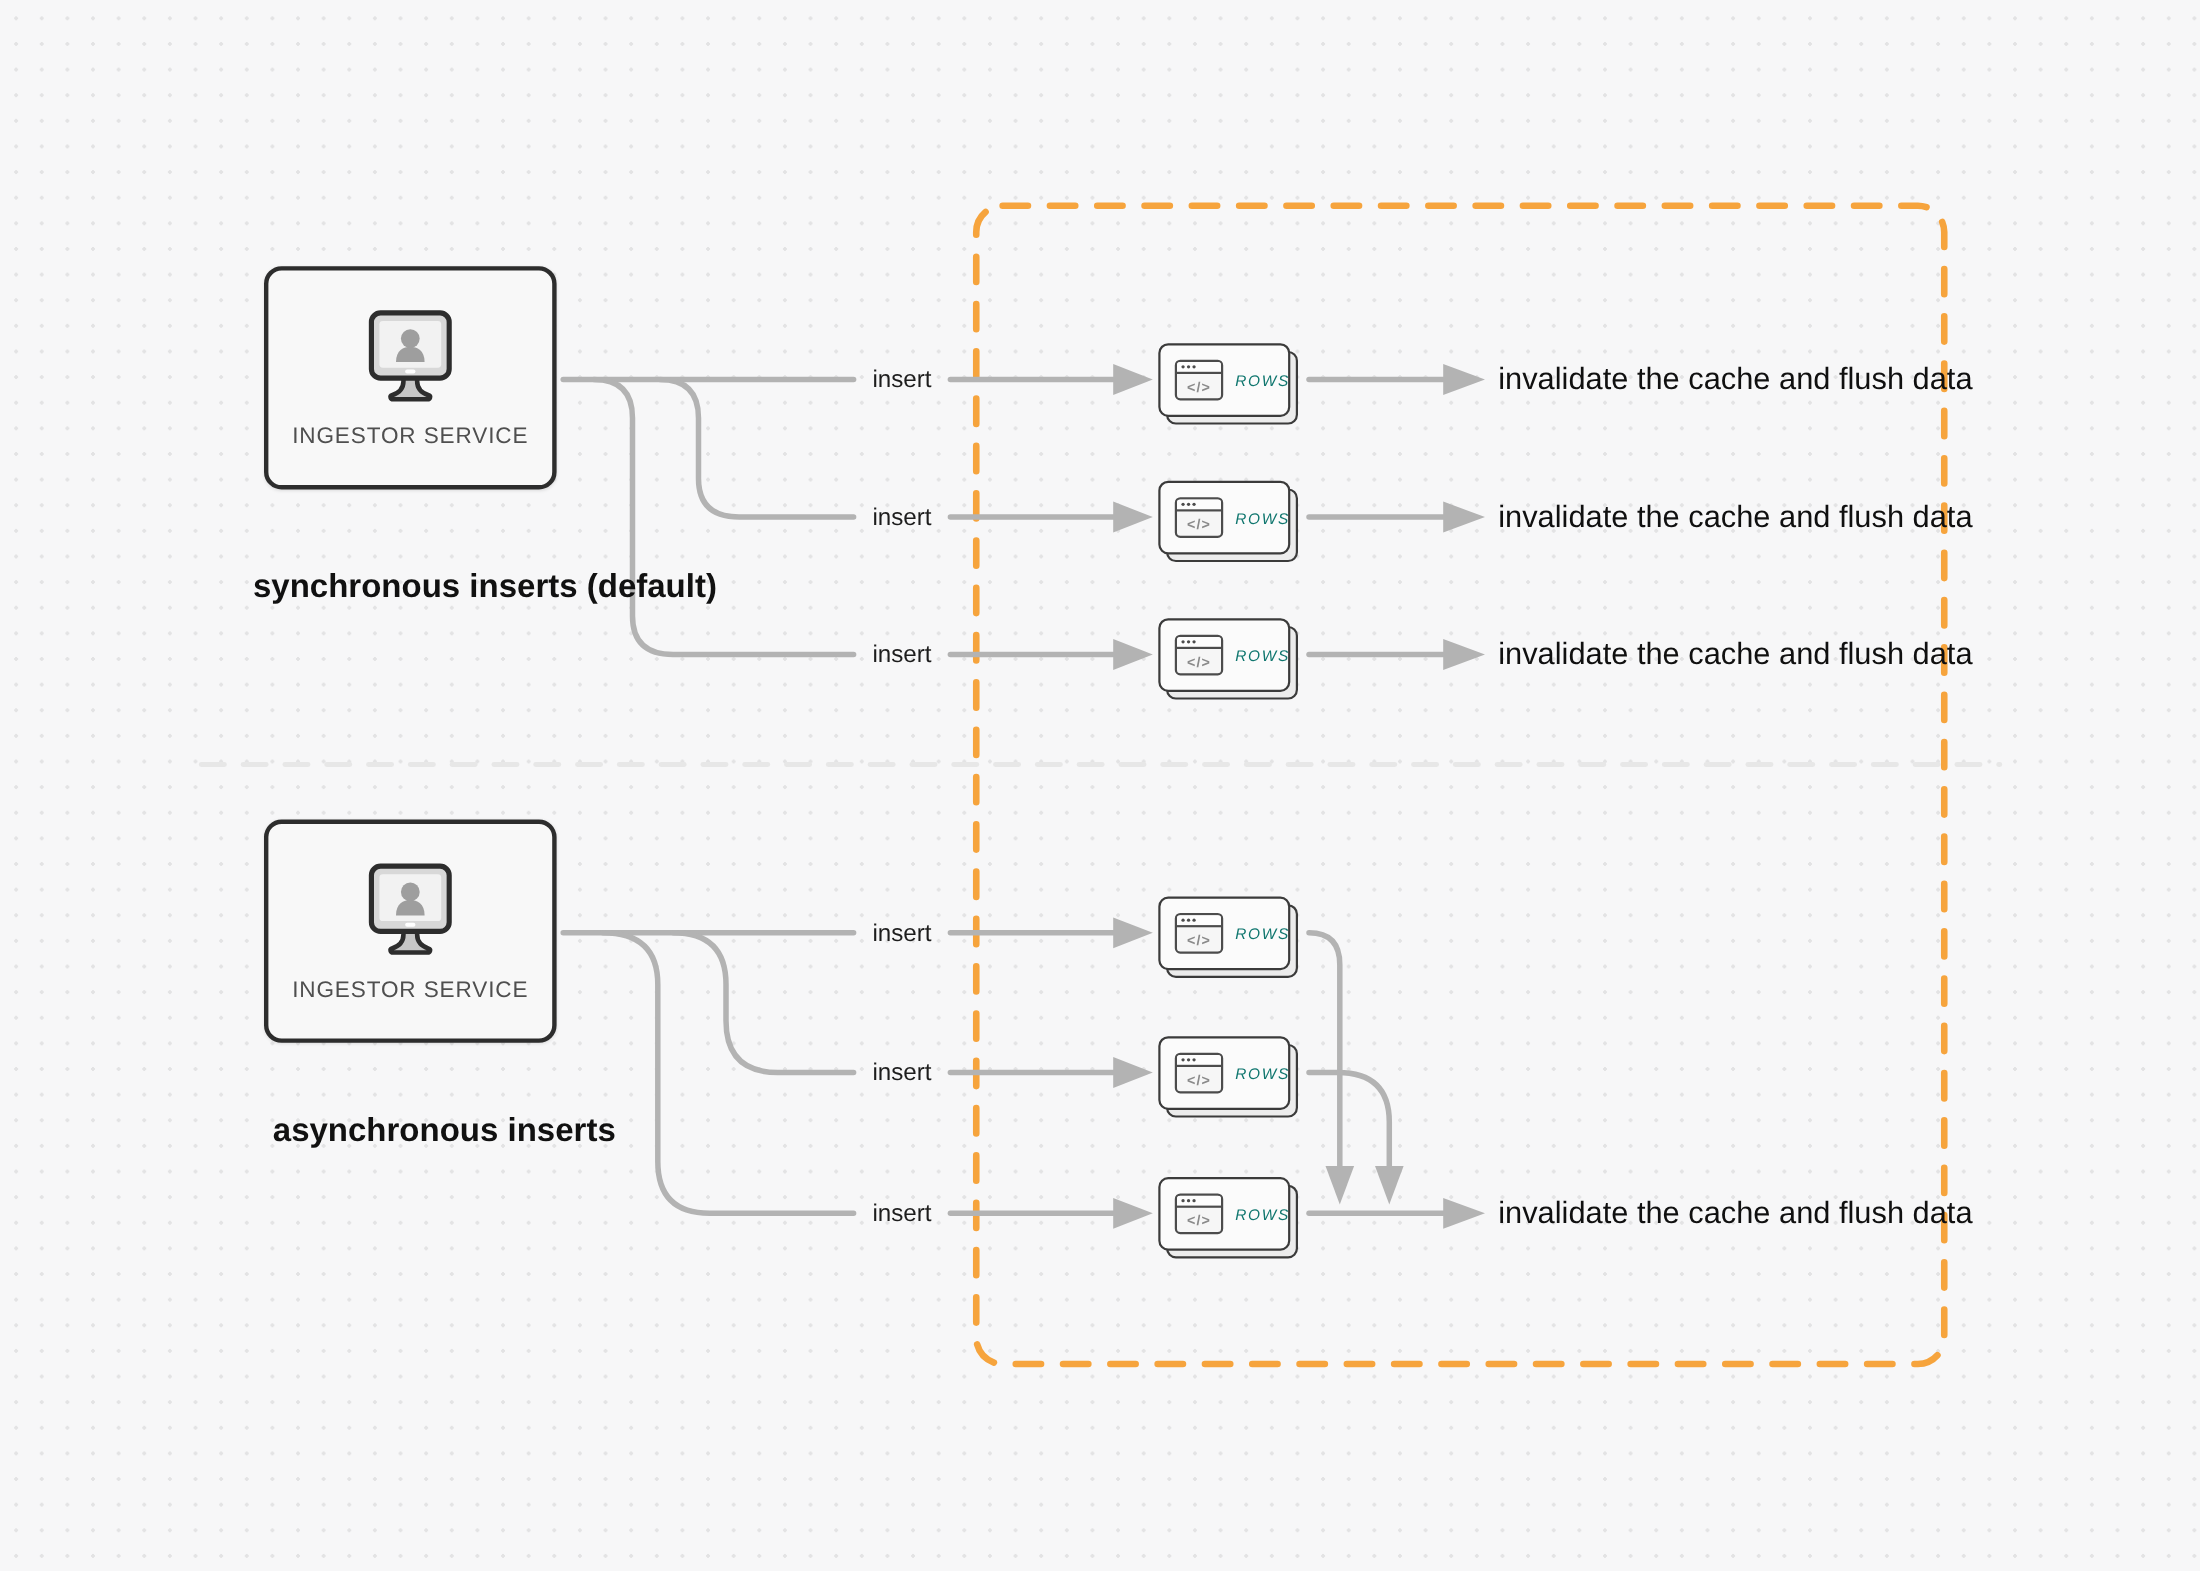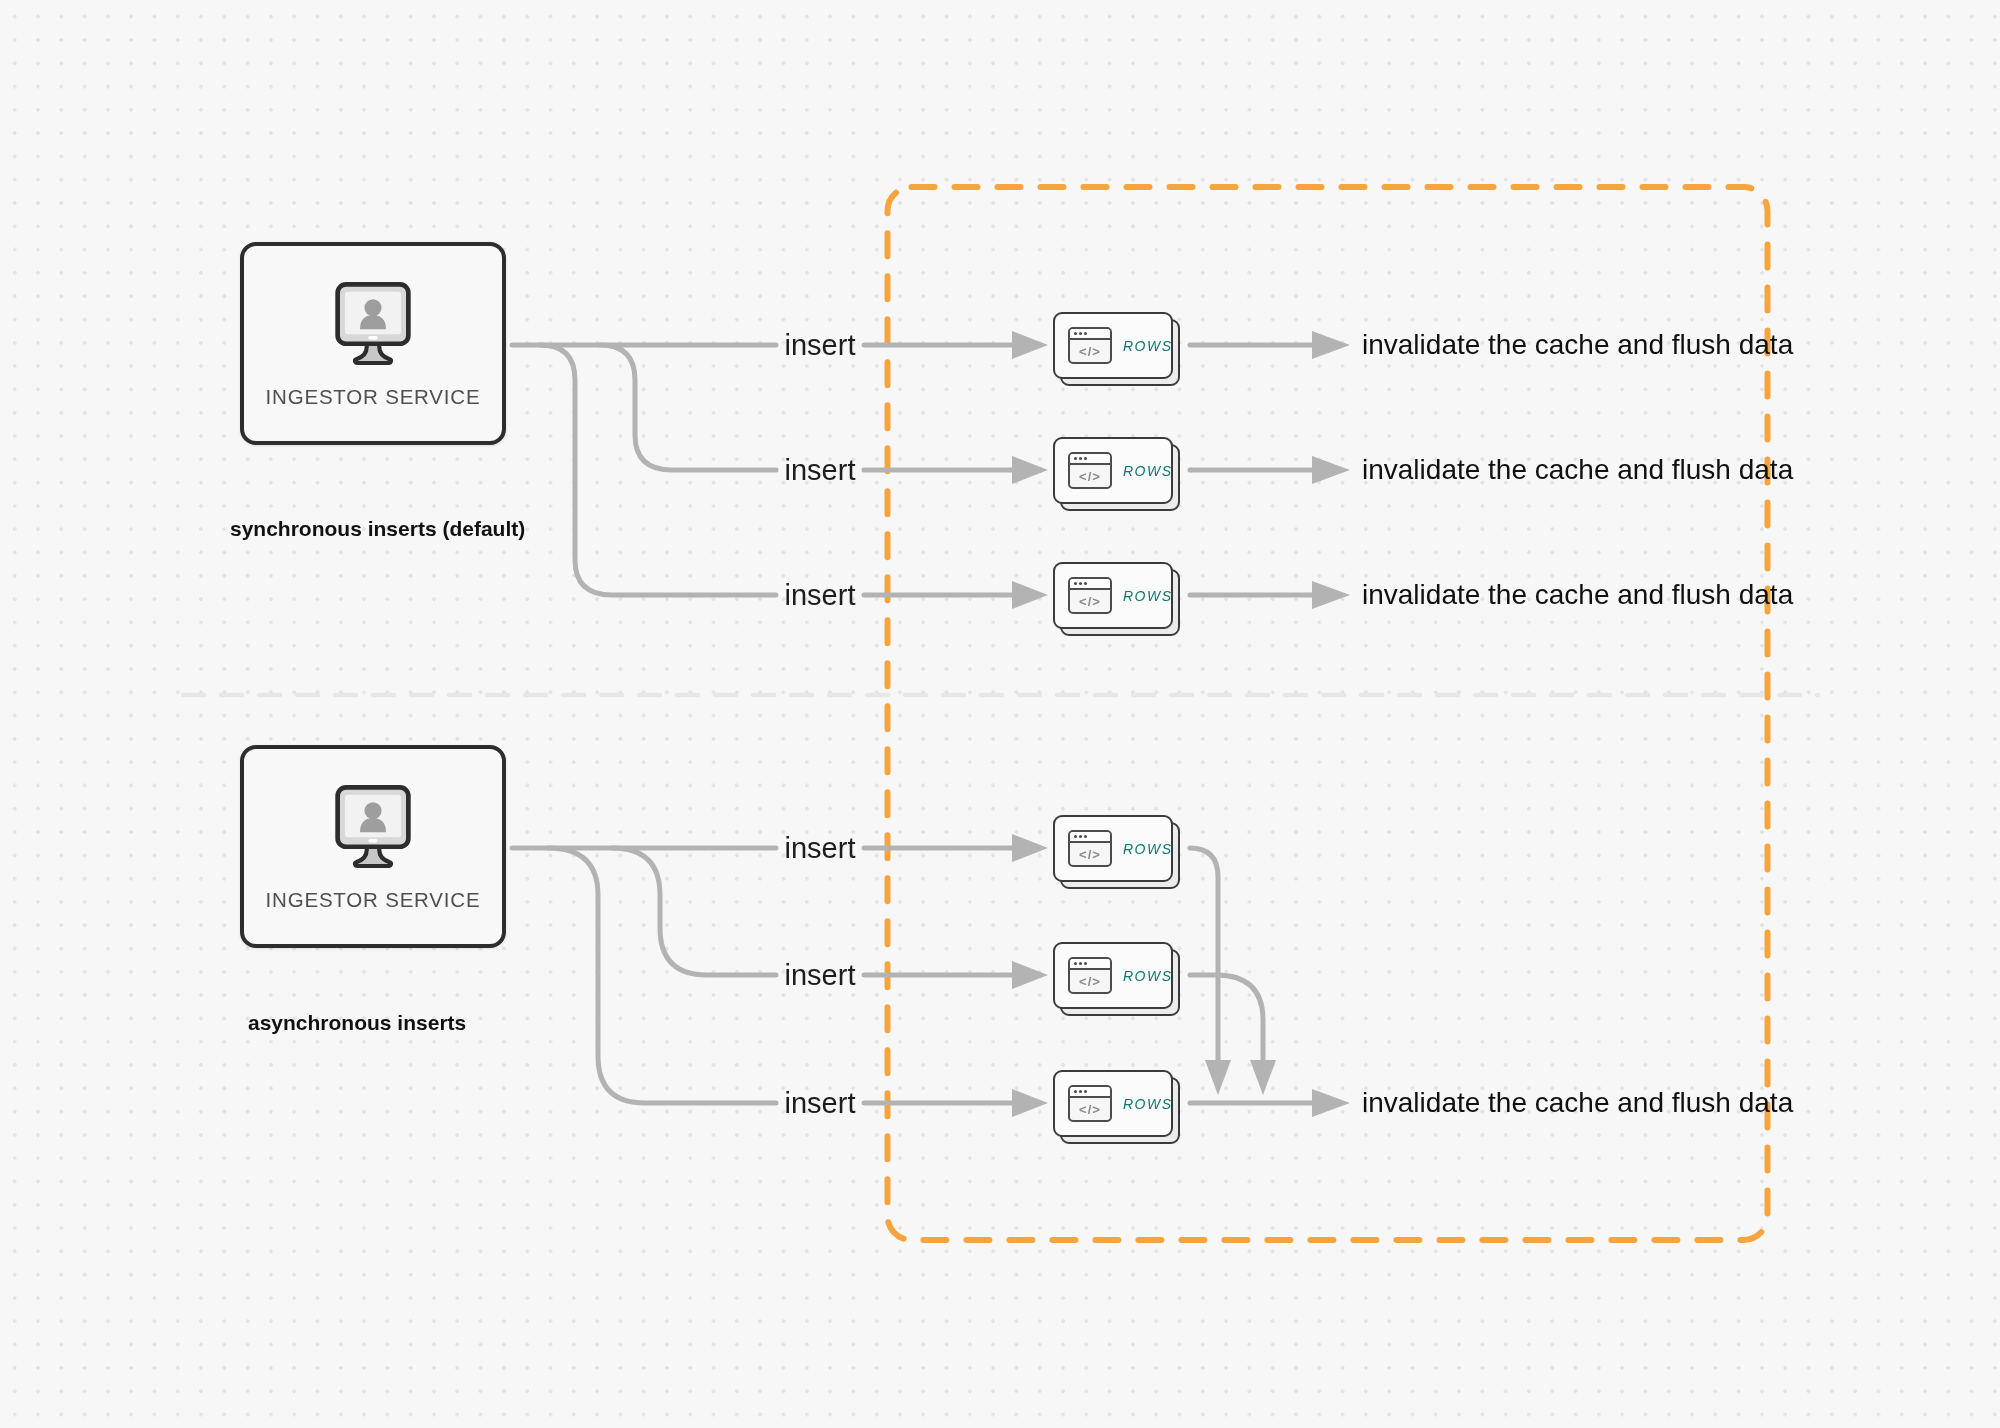--- a/index.html
+++ b/index.html
@@ -23,21 +23,21 @@
     position:absolute;width:266px;height:203px;z-index:2;
     background:#f8f8f8;border:4px solid #2d2d2d;border-radius:16px;
     box-sizing:border-box;
     display:flex;flex-direction:column;align-items:center;justify-content:center;
     box-shadow:0 1px 3px rgba(0,0,0,.10);
   }
   .service-label{
     margin-top:14px;font-size:20.5px;color:#4f4f4f;letter-spacing:.8px;
   }
   .section-caption{
-    position:absolute;z-index:2;font-size:21px;font-weight:bold;color:#111;
+    position:absolute;z-index:2;font-size:30px;font-weight:bold;color:#111;
   }
 
   
   .ch-logo{
     position:absolute;z-index:2;display:flex;align-items:center;gap:12px;
   }
   .ch-name{font-size:27px;font-weight:500;color:#161616;letter-spacing:.2px;}
 
   
   .rows-card{position:absolute;width:120px;height:67px;z-index:2;}
@@ -66,21 +66,21 @@
     height:22px;display:flex;align-items:center;justify-content:center;
     color:#8a8a8a;font-size:13px;font-weight:600;letter-spacing:1px;
   }
   .rows-label{
     font-style:italic;font-size:14px;color:#0f766e;letter-spacing:1.5px;
   }
 
   
   .insert-label{
     position:absolute;z-index:2;width:96px;text-align:center;
-    transform:translateY(-50%);font-size:29px;color:#1d1d1d;
+    transform:translateY(-50%);font-size:22px;color:#1d1d1d;
   }
   .result-label{
     position:absolute;z-index:2;transform:translateY(-50%);
     font-size:28px;color:#101010;white-space:nowrap;
   }
 </style>
 </head>
 <body>
 
 <div class="canvas">

